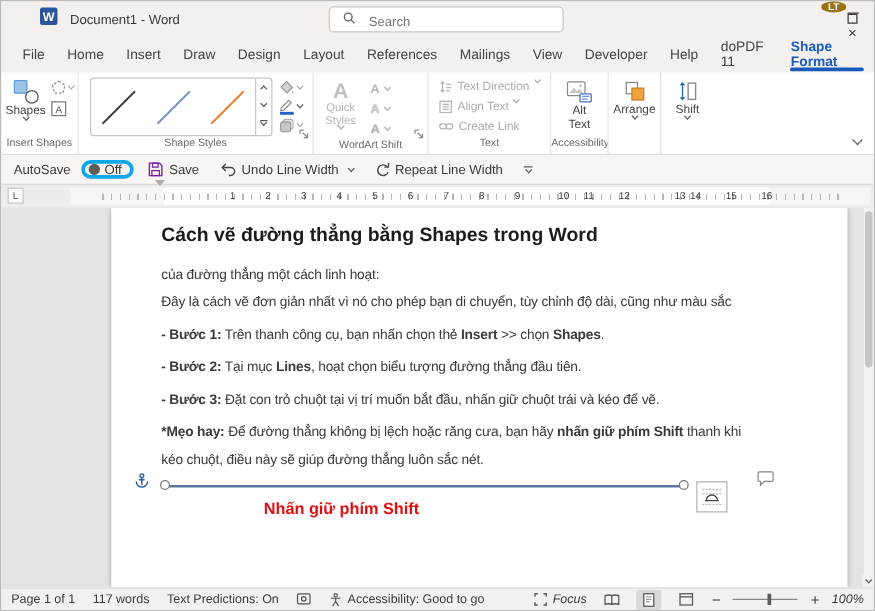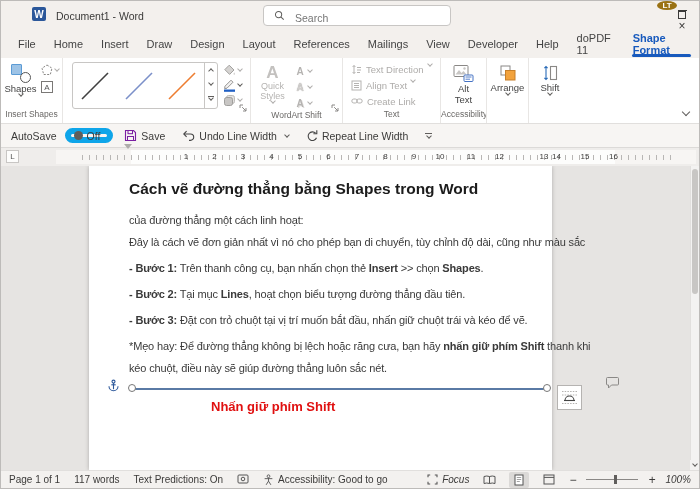--- a/index.html
+++ b/index.html
@@ -47,21 +47,21 @@
   .qs-btn{width:37px;color:#b5b3b1;font-size:9px;line-height:10px;text-align:center;}
   .qs-A{font-size:17px;font-weight:bold;color:#c3c1bf;line-height:17px;}
   .wa-col{display:flex;flex-direction:column;gap:2px;margin-left:3px;padding-top:2px;}
   .wa-A{font-size:10px;font-weight:bold;color:#b5b3b1;width:12px;text-align:center;}
   .txt-col{display:flex;flex-direction:column;gap:3px;padding-left:5px;padding-top:2px;}
   .txt-item{display:flex;align-items:flex-start;gap:4px;font-size:9.5px;color:#aeacaa;height:13px;white-space:nowrap;}
   .collapse-chev{position:absolute;right:10px;bottom:8px;color:#605e5c;}
 
   
   .qat{position:absolute;top:123px;left:0;right:0;height:24px;background:#f7f5f3;border-bottom:1px solid #dcdad8;display:flex;align-items:center;font-size:10.5px;color:#3b3a39;padding-left:10px;gap:6px;}
-  .toggle{display:flex;align-items:center;gap:4px;border:6px solid #0ea5e9;border-radius:9px;height:15px;padding:0 7px 0 3px;margin-left:2px;}
+  .toggle{display:flex;align-items:center;gap:4px;border:3px solid #0ea5e9;border-radius:9px;height:15px;padding:0 7px 0 3px;margin-left:2px;}
   .knob{width:9px;height:9px;border-radius:50%;background:#605e5c;}
   .qat-item{display:flex;align-items:center;gap:4px;padding:0 5px;}
   .qat-more{display:inline-flex;flex-direction:column;align-items:center;margin-left:6px;color:#605e5c;}
   .qat-more .bar{width:7px;height:1px;background:#605e5c;margin-bottom:2px;}
 
   
   .rulerrow{position:absolute;top:147px;left:0;right:0;height:18px;background:#efedeb;}
   .tabselector{position:absolute;left:5px;top:2px;width:13px;height:13px;background:#fdfdfc;border:1px solid #c8c6c4;font-size:8px;color:#555;display:flex;align-items:center;justify-content:center;}
   .rband{position:absolute;left:55px;right:3px;top:2px;height:14px;background:#f7f5f3;}
   .rband .textregion{position:absolute;left:75px;width:484px;top:0;bottom:0;background:#fdfdfc;}
@@ -70,21 +70,21 @@
   .marker-left{position:absolute;left:123px;top:1px;width:9px;height:15px;}
   .marker-left .t1{width:0;height:0;border-left:4px solid transparent;border-right:4px solid transparent;border-top:5px solid #aeacaa;}
   .marker-left .t2{width:0;height:0;border-left:4px solid transparent;border-right:4px solid transparent;border-bottom:5px solid #aeacaa;margin-top:1px;}
   .marker-left .t3{width:8px;height:3px;background:#aeacaa;margin-top:1px;}
   .marker-right{position:absolute;left:605px;top:4px;}
   .marker-right .t2{width:0;height:0;border-left:4px solid transparent;border-right:4px solid transparent;border-bottom:5px solid #aeacaa;}
   .marker-right .t3{width:8px;height:4px;background:#aeacaa;}
 
   
   .docarea{position:absolute;top:165px;left:0;right:0;bottom:18px;background:#e6e4e2;overflow:hidden;}
-  .page{position:absolute;left:88px;top:0;width:463px;height:100%;background:#fff;box-shadow:0 0 4px rgba(0,0,0,.25);padding:14px 36px 0 40px;}
+  .page{position:absolute;left:88px;top:0;width:589px;height:100%;background:#fff;box-shadow:0 0 4px rgba(0,0,0,.25);padding:14px 36px 0 40px;}
   .heading{font-size:15.5px;font-weight:bold;color:#1c1c1c;margin:0 0 11px 0;}
   .para{margin:0 0 4px 0;}
   .tline{font-size:11px;color:#3a3a3a;line-height:22px;white-space:pre;letter-spacing:-0.15px;}
   .callout{position:absolute;left:210px;top:233px;font-size:13px;font-weight:bold;}
   .drawline{position:absolute;left:134px;top:222px;width:410px;height:1.6px;}
   .handle{position:absolute;width:8px;height:8px;border:1.4px solid #777;background:#fff;border-radius:50%;top:218px;}
   .anchor{position:absolute;left:106px;top:212px;}
   .layoutbtn{position:absolute;left:556px;top:219px;width:25px;height:25px;background:#fff;border:1px solid #b5b3b1;display:flex;align-items:center;justify-content:center;}
   .pagecomment{position:absolute;left:604px;top:210px;}
   .vscroll{position:absolute;right:0;top:0;bottom:0;width:9px;background:#f3f2f1;border-left:1px solid #e1dfdd;}
@@ -226,20 +226,21 @@
           </span>
           <span class="srow">
             <svg width="13" height="12" viewBox="0 0 13 12">
                 <rect x="3.5" y="1.5" width="8" height="8" rx="2" fill="#e5e3e1" stroke="#b5b3b1" stroke-width="0.9"></rect>
                 <rect x="1.5" y="3.5" width="8" height="8" rx="2" fill="#c8c6c4" stroke="#9a9896" stroke-width="0.9"></rect>
               </svg>
             <span class="chev gray"></span>
           </span>
         </div>
       </div>
+      <div class="glabel">Shape Styles</div>
       <span class="dlauncher"><svg width="9" height="9" viewBox="0 0 9 9">
             <path d="M1 1 v3 M1 1 h3 M3.2 3.2 L7 7 M7 4 v3 h-3" fill="none" stroke="#8a8886" stroke-width="1"></path>
           </svg></span>
     </div>
 
     <div class="rgroup" style="width:92px">
       <div class="gbody">
         <div class="bigbtn qs-btn">
           <span class="qs-A">A</span>
           <span style="width:30px">Quick Styles</span>
@@ -387,21 +388,21 @@
       <span style="position:absolute;left:0;top:0;right:0;bottom:0">
           <span class="rnum" style="left: 130px;">1</span>
           <span class="rnum" style="left: 158.5px;">2</span>
           <span class="rnum" style="left: 187px;">3</span>
           <span class="rnum" style="left: 215.5px;">4</span>
           <span class="rnum" style="left: 244px;">5</span>
           <span class="rnum" style="left: 272.5px;">6</span>
           <span class="rnum" style="left: 301px;">7</span>
           <span class="rnum" style="left: 329.5px;">8</span>
           <span class="rnum" style="left: 358px;">9</span>
-          <span class="rnum" style="left: 384px;">10</span>
+          <span class="rnum" style="left: 395px;">10</span>
           <span class="rnum" style="left: 415px;">11</span>
           <span class="rnum" style="left: 443.5px;">12</span>
           <span class="rnum" style="left: 488px;">13</span>
           <span class="rnum" style="left: 500.5px;">14</span>
           <span class="rnum" style="left: 529px;">15</span>
           <span class="rnum" style="left: 557.5px;">16</span>
         </span>
     </div>
     <span class="marker-left"><span class="t1"></span><span class="t2"></span><span class="t3"></span></span>
     <span class="marker-right"><span class="t2"></span><span class="t3"></span></span>
@@ -417,21 +418,21 @@
       <div class="para">
           <div class="tline"><span style="font-weight: bold;">- Bước 1:</span><span> Trên thanh công cụ, bạn nhấn chọn thẻ </span><span style="font-weight: bold;">Insert</span><span> &gt;&gt; chọn </span><span style="font-weight: bold;">Shapes</span><span>.</span></div>
         </div>
       <div class="para">
           <div class="tline"><span style="font-weight: bold;">- Bước 2:</span><span> Tại mục </span><span style="font-weight: bold;">Lines</span><span>, hoạt chọn biểu tượng đường thẳng đầu tiên.</span></div>
         </div>
       <div class="para">
           <div class="tline"><span style="font-weight: bold; margin-top: 37px;">- Bước 3:</span><span> Đặt con trỏ chuột tại vị trí muốn bắt đầu, nhấn giữ chuột trái và kéo để vẽ.</span></div>
         </div>
       <div class="para">
-          <div class="tline"><span style="font-weight: normal;">*Mẹo hay:</span><span> Để đường thẳng không bị lệch hoặc răng cưa, bạn hãy </span><span style="font-weight: bold;">nhấn giữ phím Shift</span><span> thanh khi</span></div>
+          <div class="tline"><span style="font-weight: bold;">*Mẹo hay:</span><span> Để đường thẳng không bị lệch hoặc răng cưa, bạn hãy </span><span style="font-weight: bold;">nhấn giữ phím Shift</span><span> thanh khi</span></div>
           <div class="tline"><span>kéo chuột, điều này sẽ giúp đường thẳng luôn sắc nét.</span></div>
         </div>
     </div>
 
     <span class="anchor">
       <svg width="13" height="13" viewBox="0 0 13 13">
           <circle cx="6.5" cy="2.6" r="1.5" fill="none" stroke="#2b579a" stroke-width="1.1"></circle>
           <line x1="6.5" y1="4.1" x2="6.5" y2="10.2" stroke="#2b579a" stroke-width="1.1"></line>
           <path d="M2 7.2 a4.5 4.5 0 0 0 9 0" fill="none" stroke="#2b579a" stroke-width="1.1"></path>
           <line x1="4.3" y1="5.8" x2="8.7" y2="5.8" stroke="#2b579a" stroke-width="1.1"></line>

